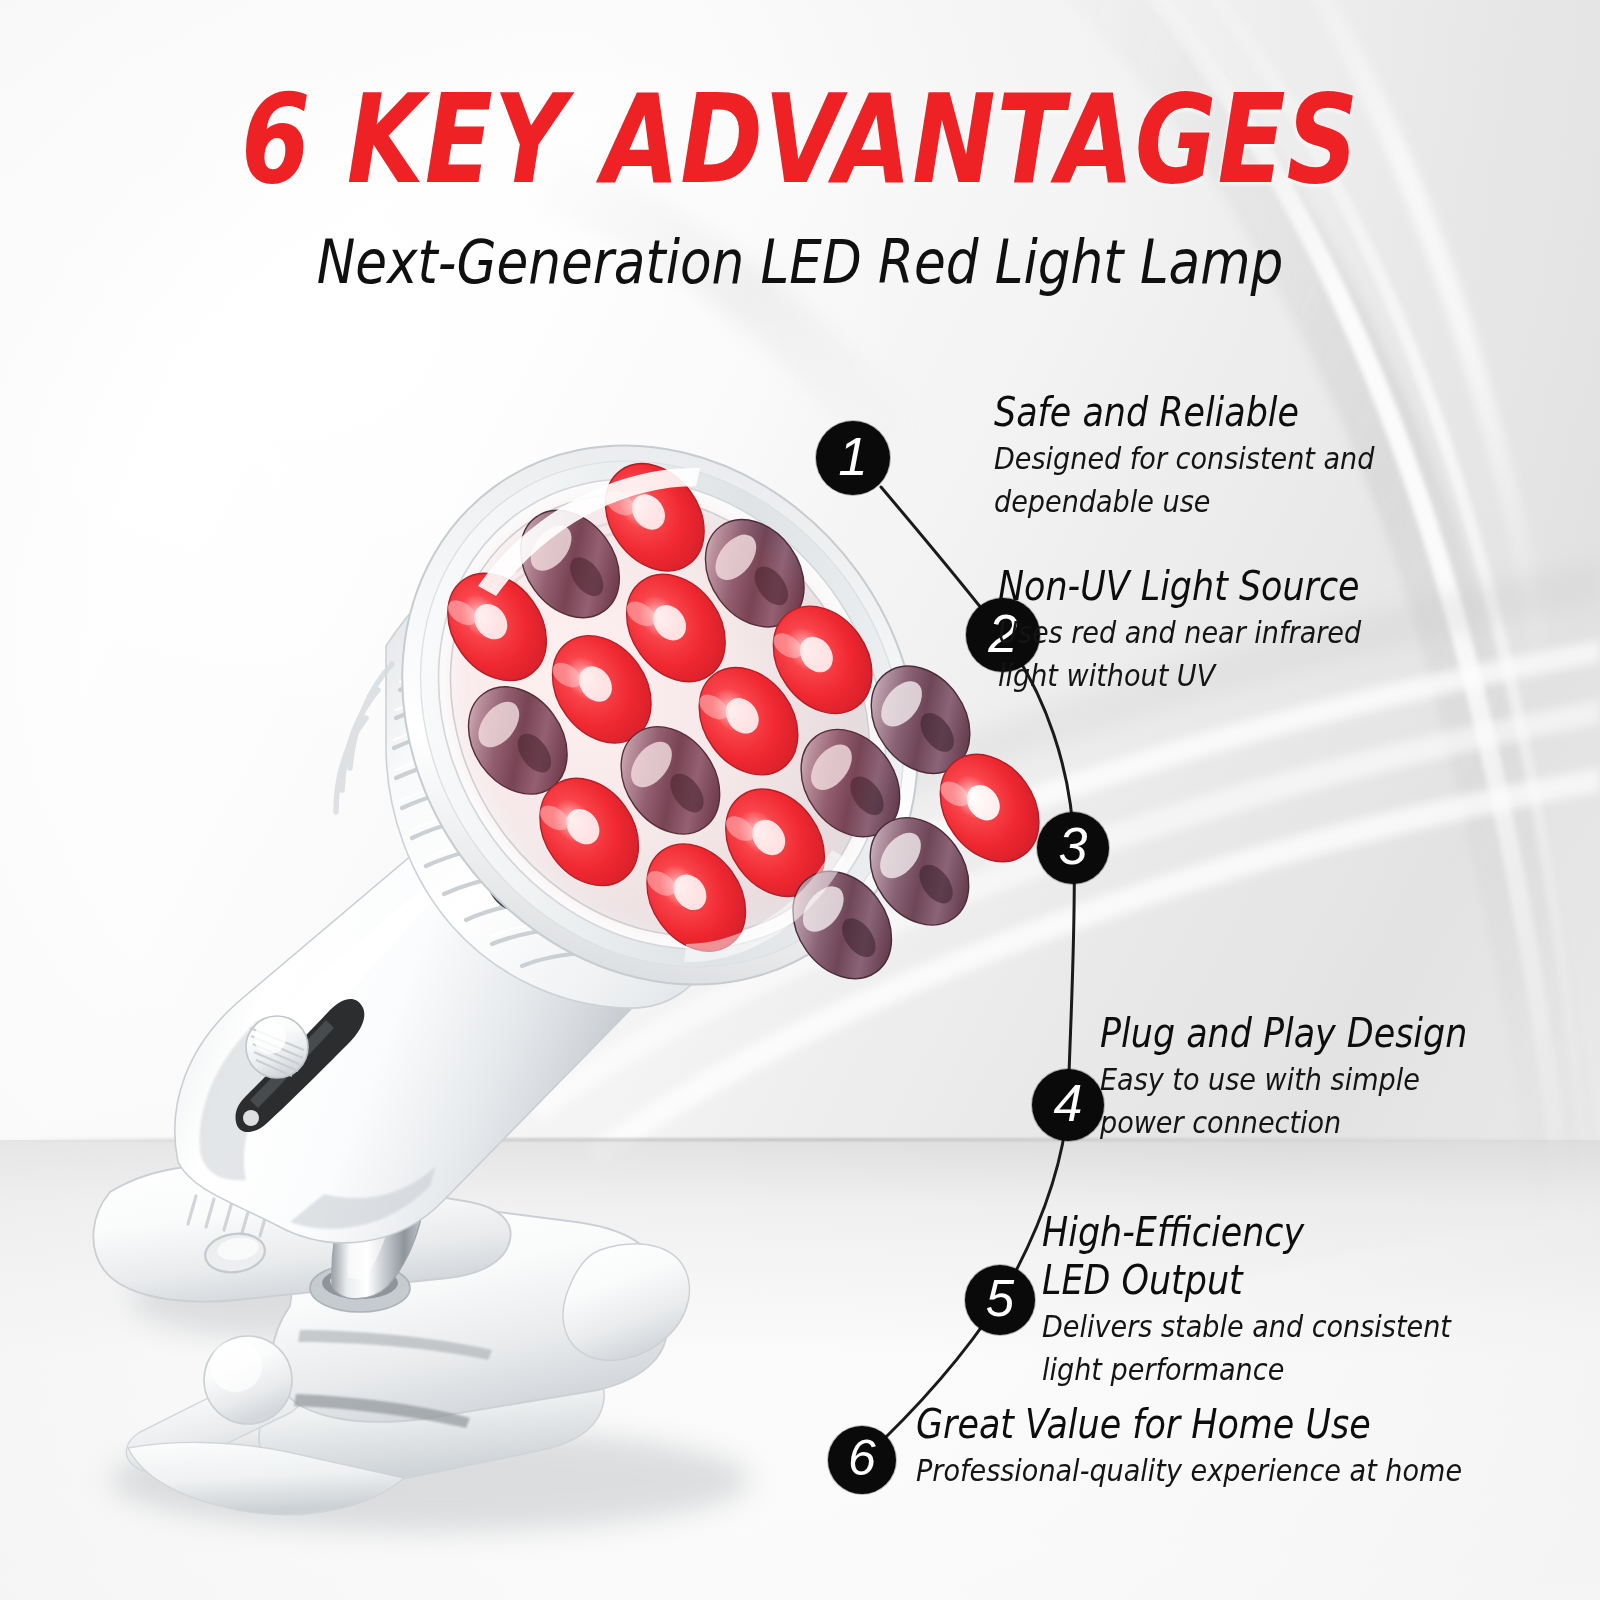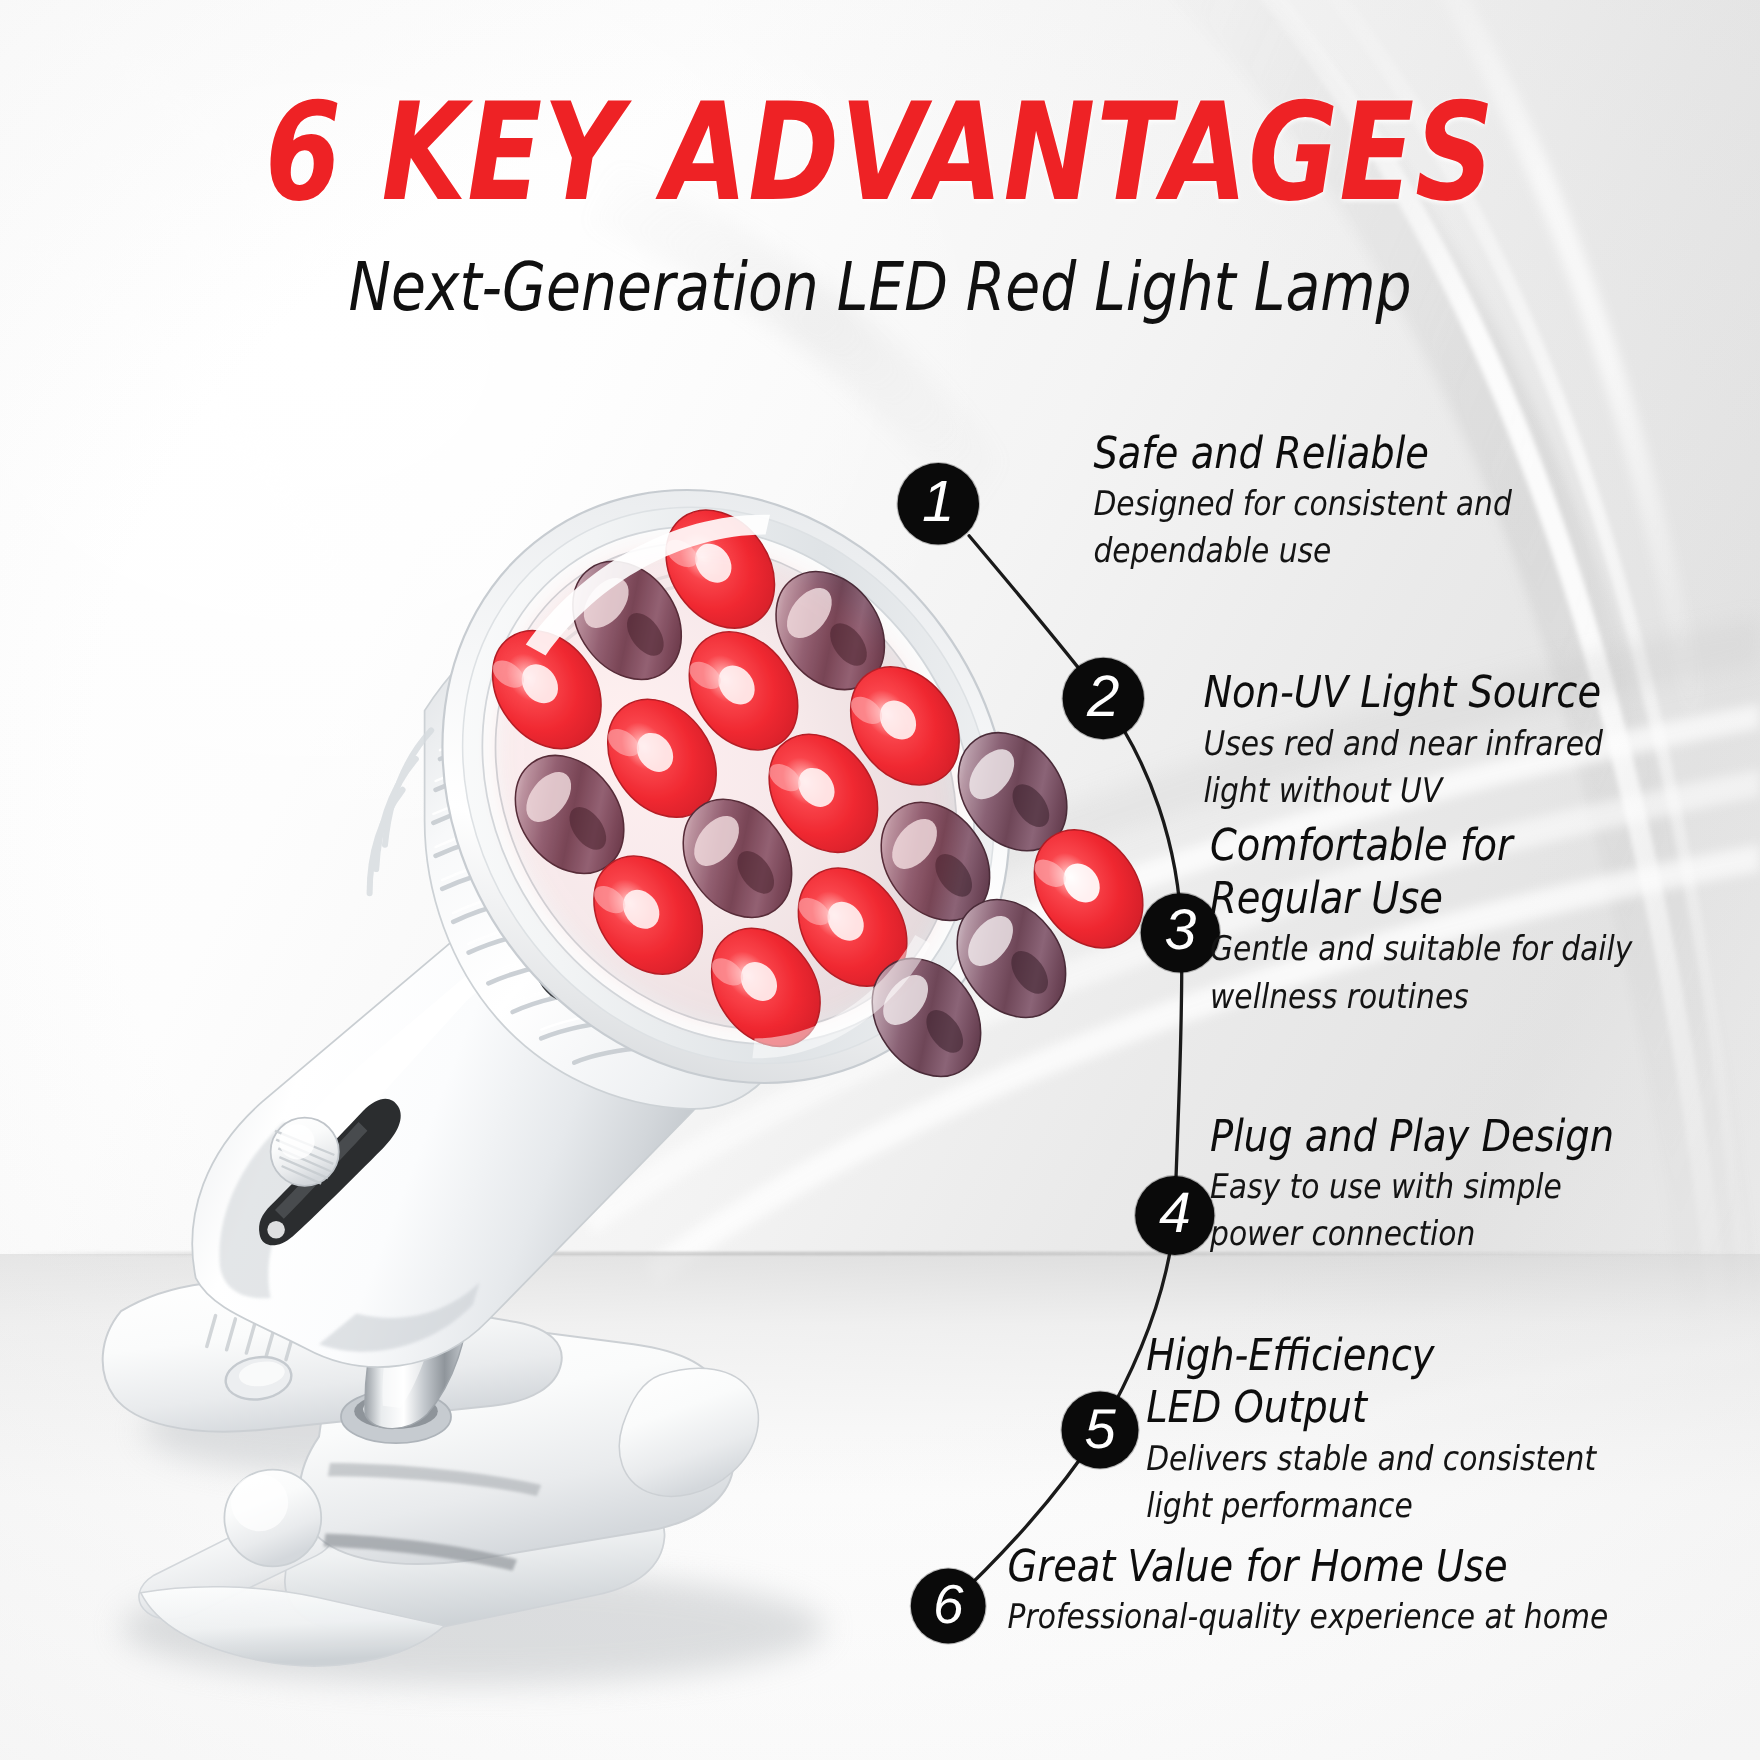--- a/index.html
+++ b/index.html
@@ -569,32 +569,26 @@
   <div class="badge" style="left:828px;top:1426px;width:68px;height:68px;font-size:50px;">
     <span>6</span>
   </div>
 
   <div class="feat" style="left:994px;top:388px;">
     <div class="h">Safe and Reliable</div>
     <div class="d">Designed for consistent and
 dependable use</div>
   </div>
 
-  <div class="feat" style="left:1094px;top:562px;margin-top:44px;">
+  <div class="feat" style="left:998px;top:562px;">
     <div class="h">Non-UV Light Source</div>
     <div class="d">Uses red and near infrared
 light without UV</div>
   </div>
 
-  <div class="feat" style="left:1100px;top:745px;">
-    <div class="h">Comfortable for
-Regular Use</div>
-    <div class="d">Gentle and suitable for daily
-wellness routines</div>
-  </div>
 
   <div class="feat" style="left:1100px;top:985px;margin-top:24px;">
     <div class="h">Plug and Play Design</div>
     <div class="d">Easy to use with simple
 power connection</div>
   </div>
 
   <div class="feat" style="left:1042px;top:1208px;">
     <div class="h">High-Efficiency
 LED Output</div>

